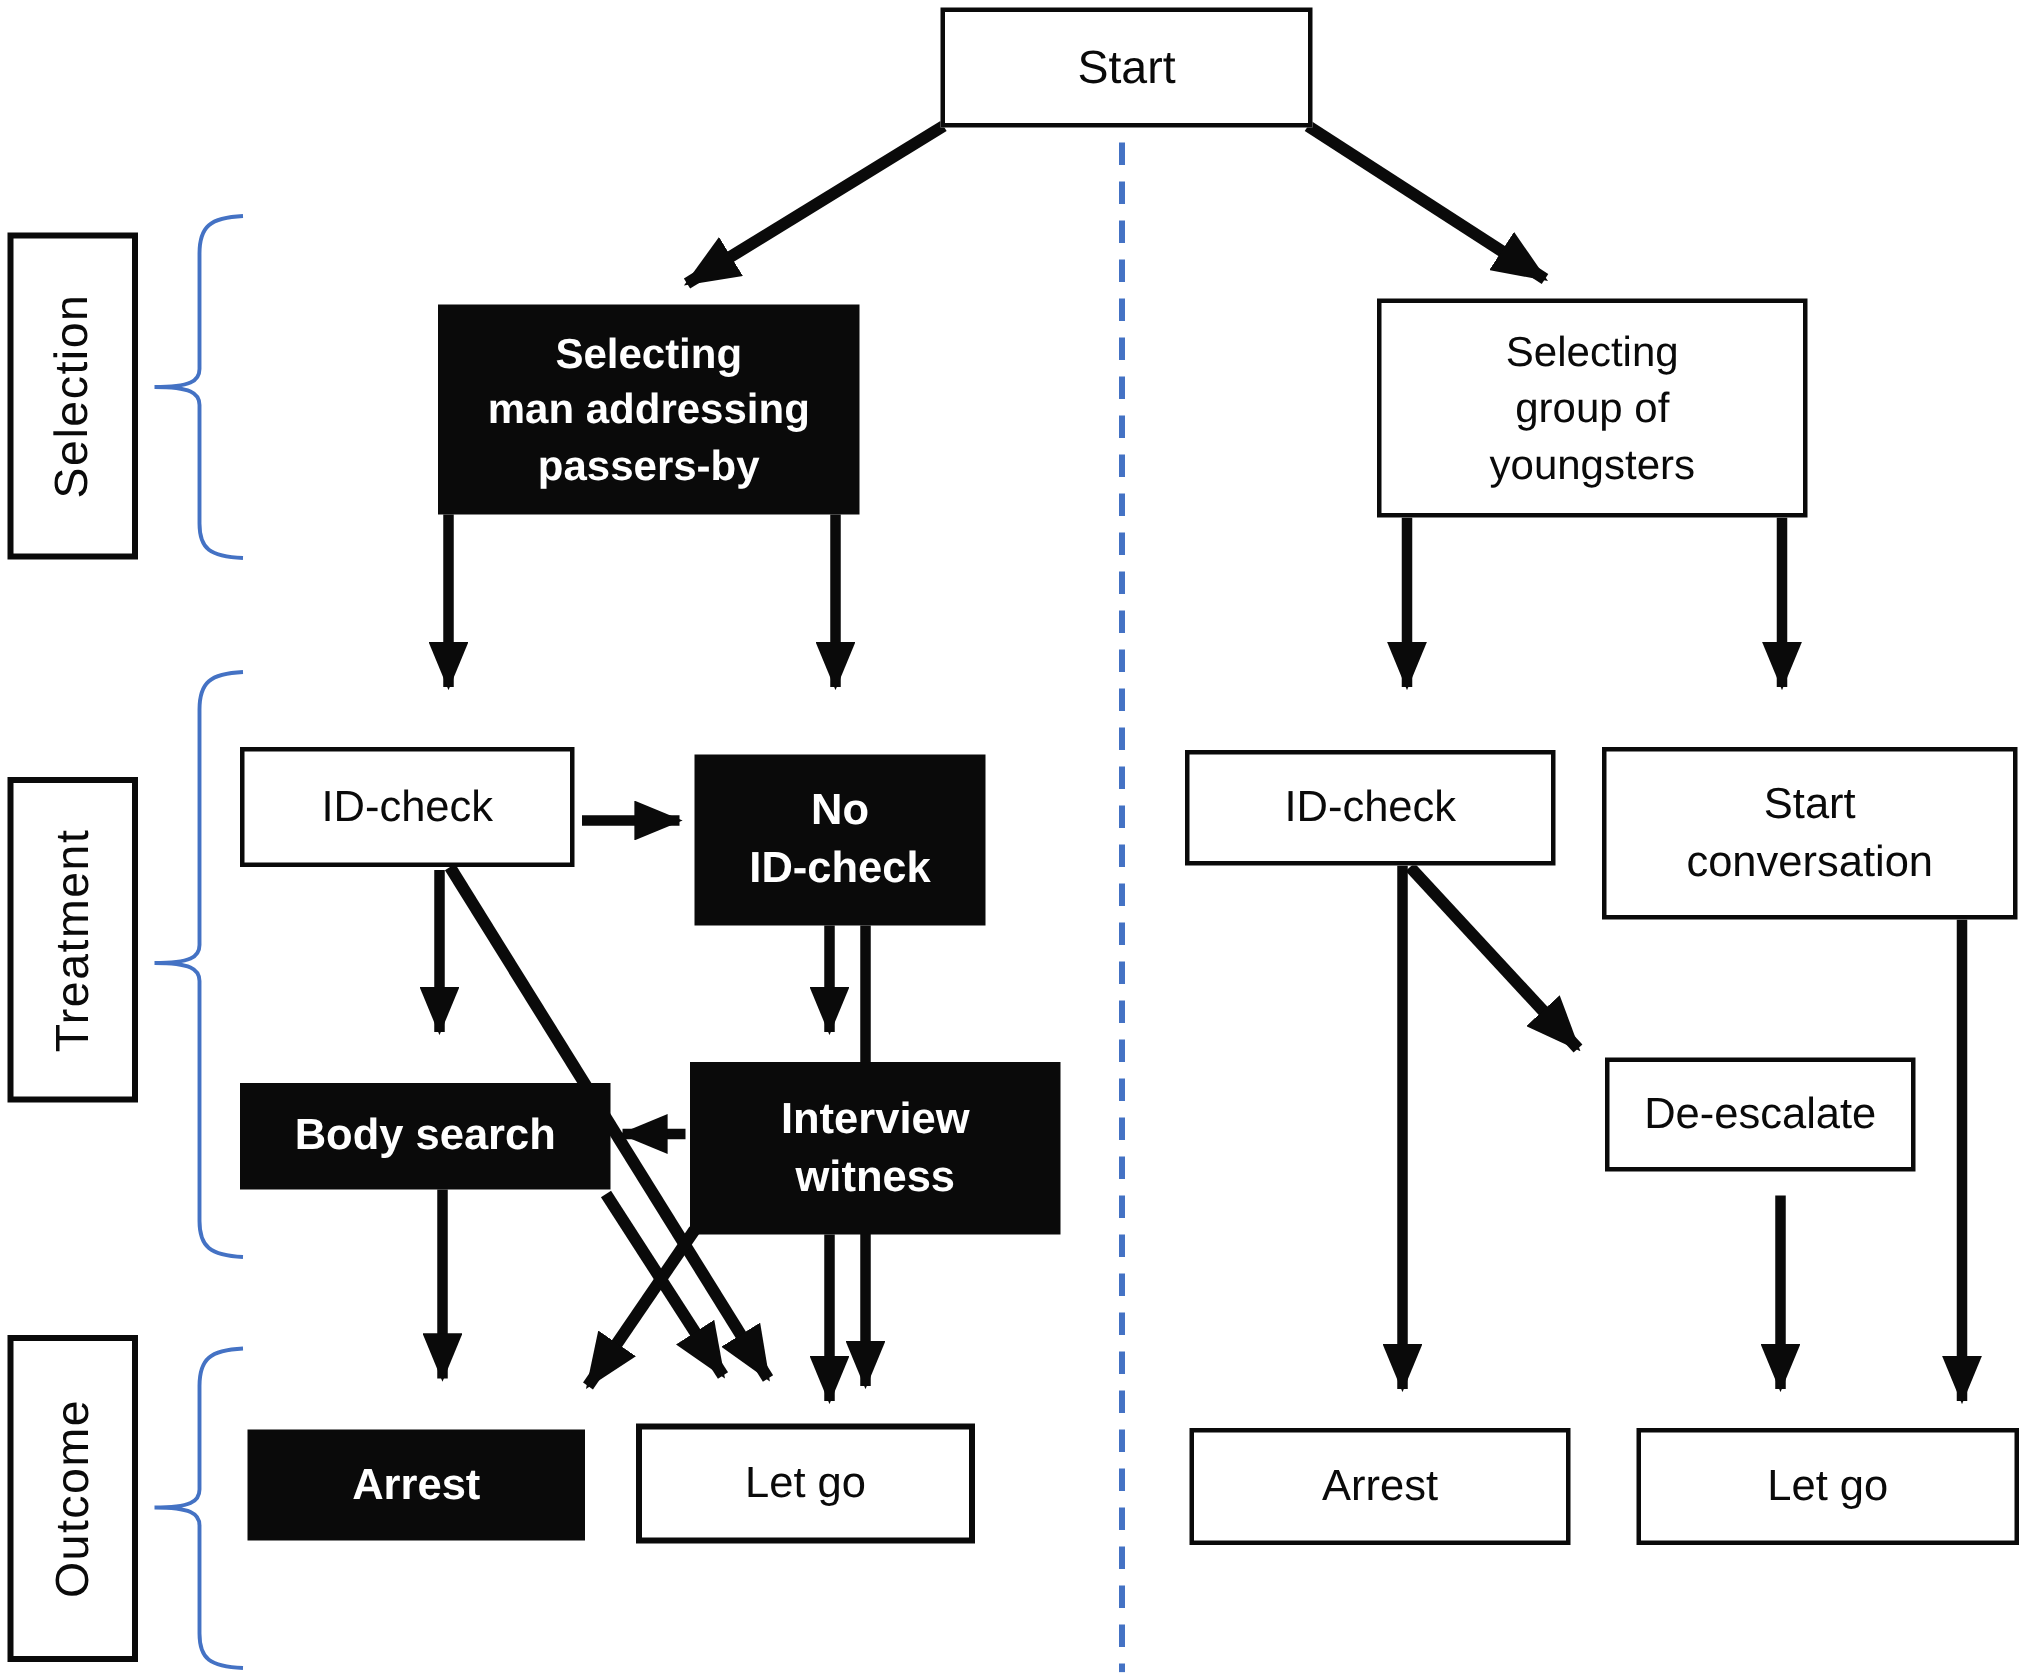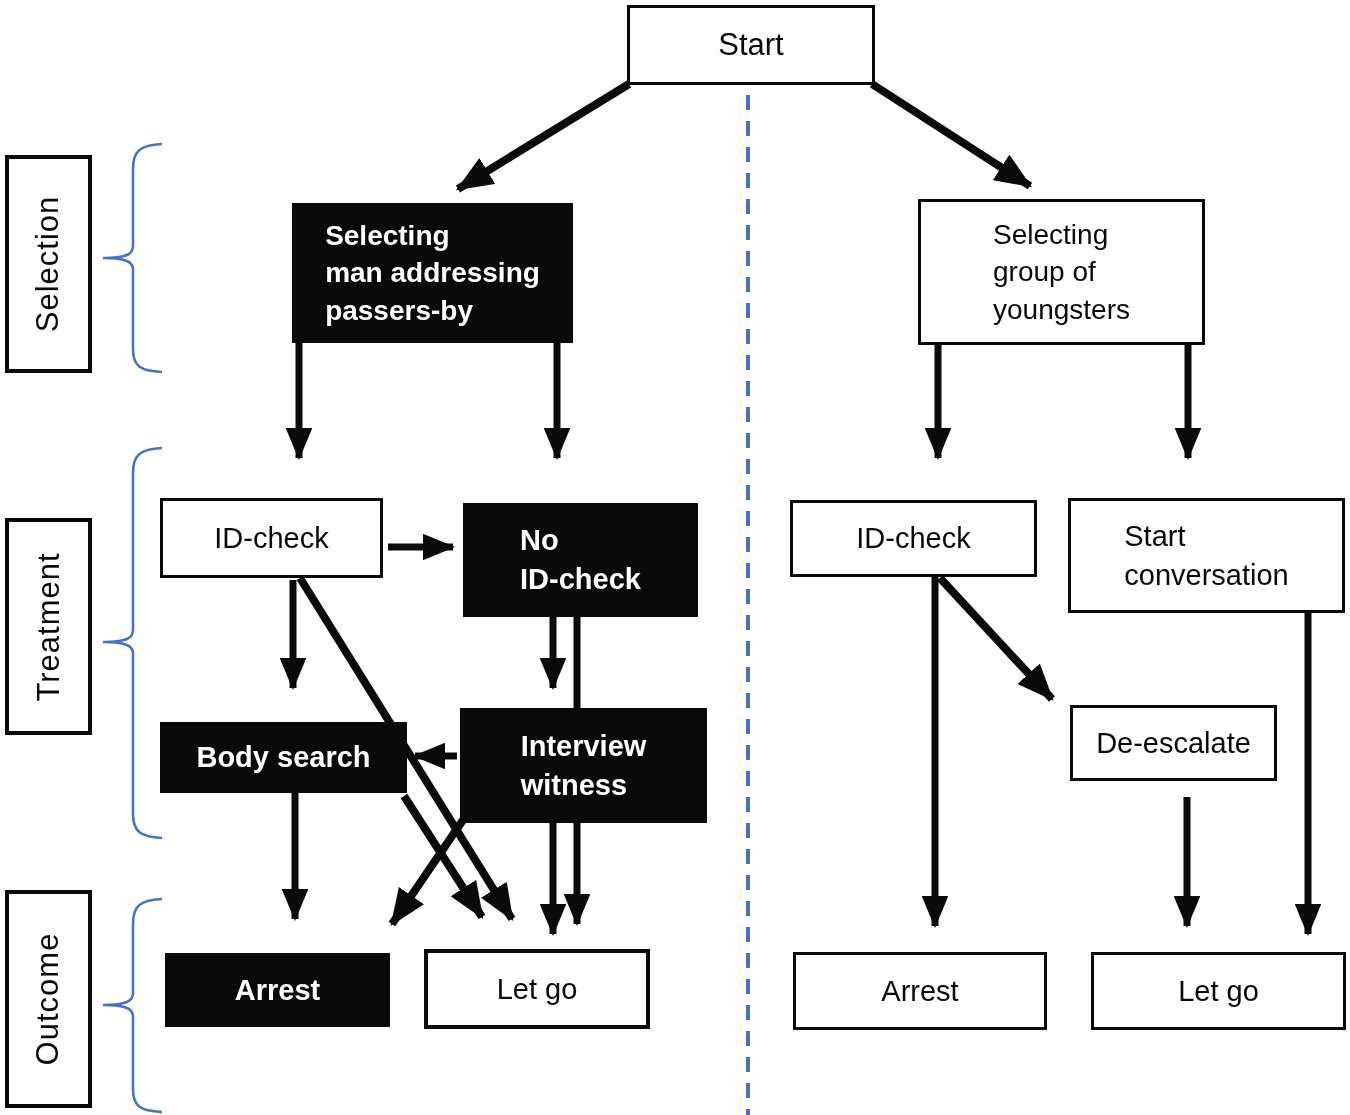--- a/index.html
+++ b/index.html
@@ -17,21 +17,21 @@
     position:relative;width:1350px;height:1115px;background:var(--canvas-bg);
     font-family:"Liberation Sans",sans-serif;overflow:hidden;
   }
   .layer{position:absolute;left:0;top:0;}
   .edge{stroke:var(--arrow-black);fill:none;}
   #ah path{fill:var(--arrow-black);}
   .brace{stroke:var(--brace-blue);stroke-width:2.6;fill:none;}
   .divider{stroke:var(--divider-blue);}
   .node{
     position:absolute;display:flex;align-items:center;justify-content:center;
-    box-sizing:border-box;font-size:29px;line-height:1.33;
+    text-align:center;box-sizing:border-box;font-size:29px;line-height:1.33;
     color:#0a0a0a;
   }
   .node-black{background:var(--node-black-bg);color:var(--node-black-text);font-weight:700;}
   .node-white{background:var(--node-white-bg);border:3px solid var(--node-border);}
   .border4{border-width:4px;}
   .node-label{white-space:pre-line;}
   .rowlabel{
     position:absolute;display:flex;align-items:center;justify-content:center;
     box-sizing:border-box;border:4px solid var(--node-border);background:var(--node-white-bg);
   }
@@ -104,21 +104,21 @@
   <div class="node node-white" style="left:918px;top:199px;width:287px;height:146px;font-size:28px;">
     <span class="node-label">Selecting
 group of
 youngsters</span>
   </div>
 
   <div class="node node-white" style="left:160px;top:498px;width:223px;height:80px;">
     <span class="node-label">ID-check</span>
   </div>
 
-  <div class="node node-black" style="left:463px;top:503px;width:235px;height:114px;">
+  <div class="node node-black" style="left:463px;top:503px;width:194px;height:114px;">
     <span class="node-label">No
 ID-check</span>
   </div>
 
   <div class="node node-white" style="left:790px;top:500px;width:247px;height:77px;">
     <span class="node-label">ID-check</span>
   </div>
 
   <div class="node node-white" style="left:1068px;top:498px;width:277px;height:115px;">
     <span class="node-label">Start

